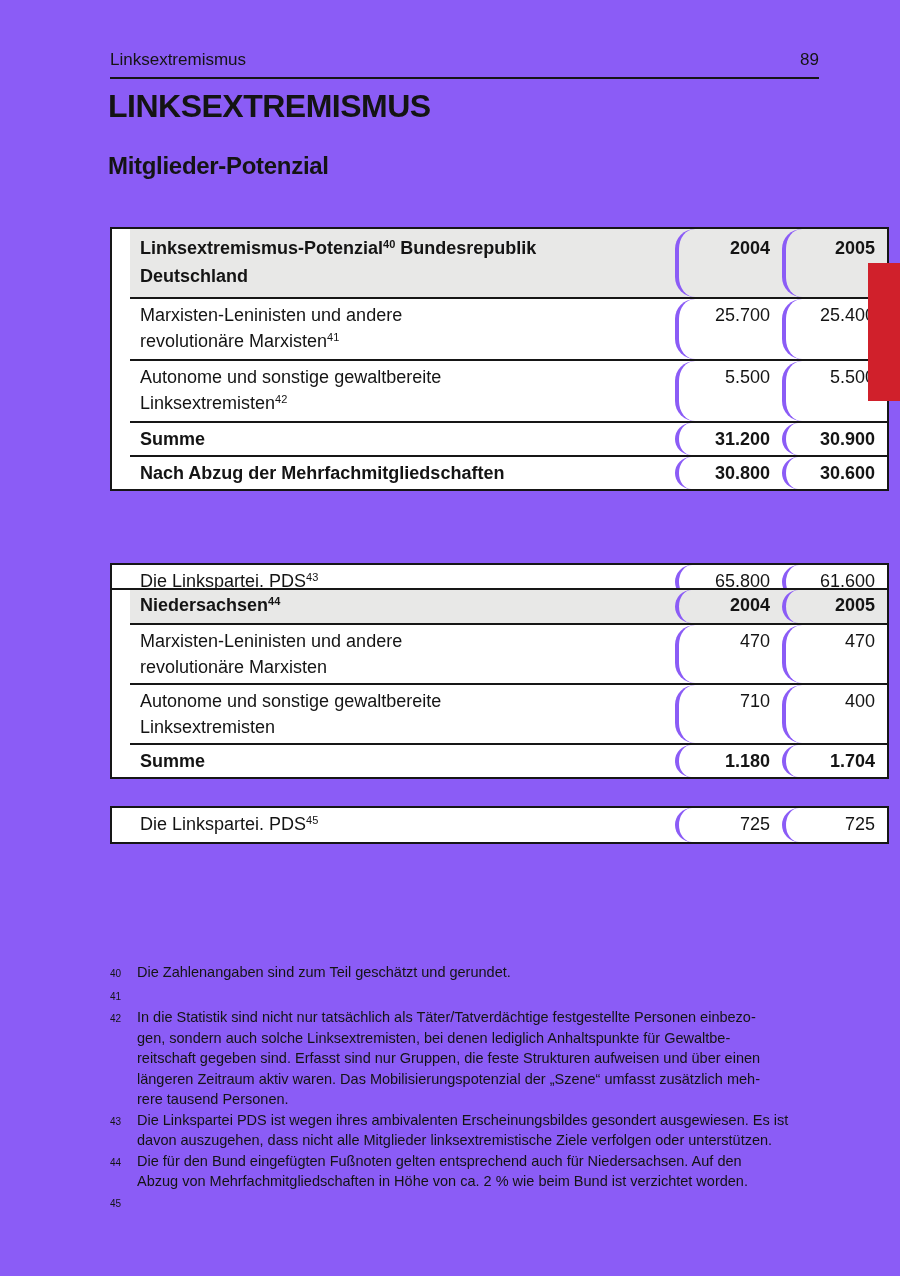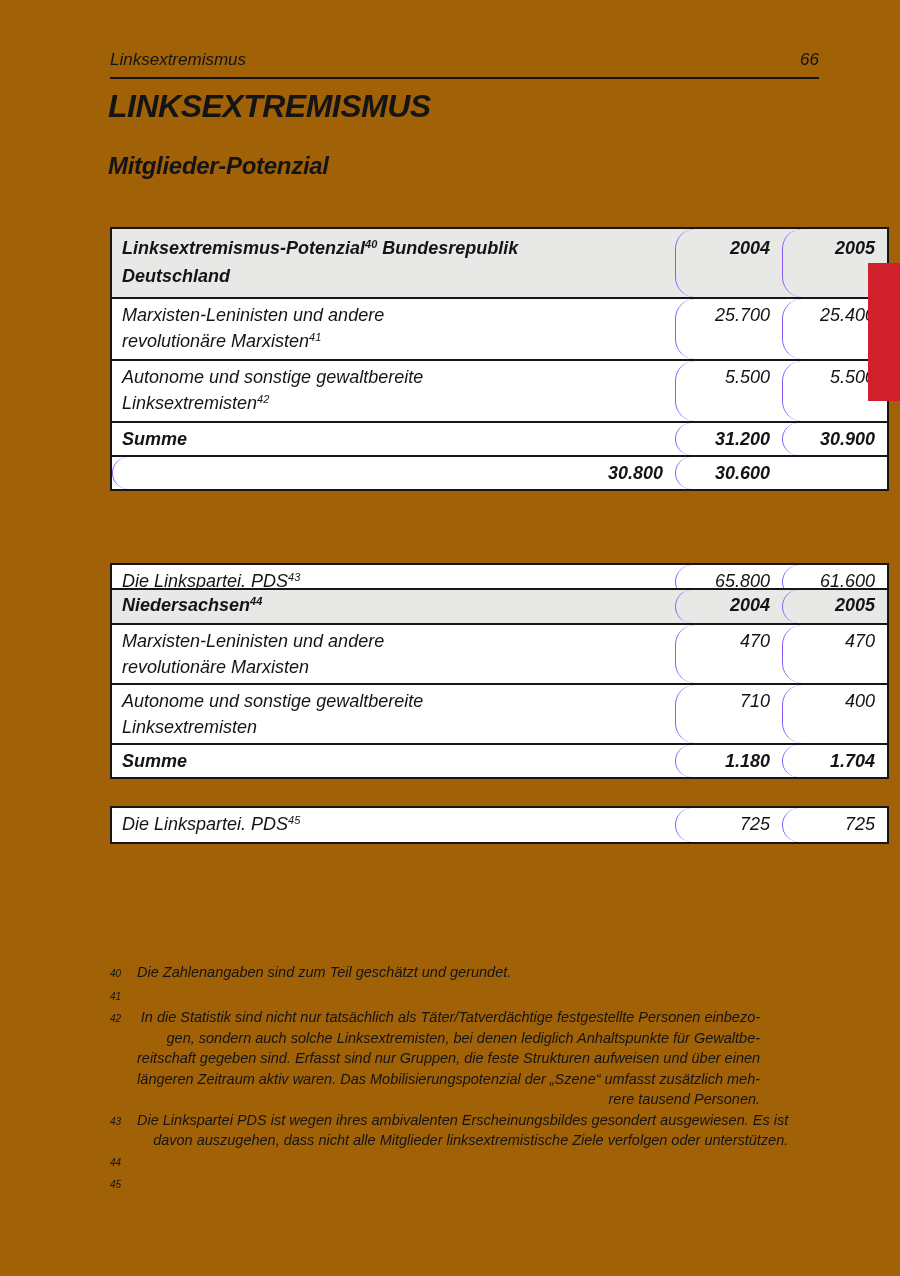--- a/index.html
+++ b/index.html
@@ -4,25 +4,24 @@
 <style>
   html, body {
     margin: 0;
     padding: 0;
     background: #ffffff;
   }
   .page {
     position: relative;
     width: 900px;
     height: 1276px;
-    background: #a16207;
+    background: #8b5cf6;
     font-family: "Liberation Sans", "DejaVu Sans", sans-serif;
     color: #141414;
     overflow: hidden;
-    font-style: italic;
   }
 
   
   .running-head {
     position: absolute;
     left: 110px;
     top: 50px;
     width: 709px;
     display: flex;
     justify-content: space-between;
@@ -53,30 +52,31 @@
   
   .tbl {
     position: absolute;
     left: 110px;
     width: 779px;
     border: 2px solid #161616;
     box-sizing: border-box;
     font-size: 18px;
     line-height: 26px;
     background: #fff;
+    padding-left: 18px;
   }
   .tr { display: grid; grid-template-columns: 1fr 107px 105px; }
   .tr + .tr { border-top: 2px solid #161616; }
   .td {
     padding: 3px 12px 3px 10px;
     box-sizing: border-box;
   }
   .td.num {
     text-align: right;
-    border-left: 1px solid #8b5cf6;
+    border-left: 4px solid #8b5cf6;
     white-space: nowrap;
     border-radius: 20px;
   }
   .thead { background: #e8e8e7; font-weight: bold; }
   .bold { font-weight: bold; }
   .label { white-space: pre-line; }
   .sup {
     font-size: 11px;
     position: relative;
     top: -6px;
@@ -119,30 +119,30 @@
     line-height: 20.5px;
   }
   .fn { display: flex; }
   .fnum {
     flex: none;
     width: 27px;
     font-size: 10px;
     padding-top: 2px;
     line-height: 20.5px;
   }
-  .ftext { white-space: pre; text-align: right; }
+  .ftext { white-space: pre; }
 </style>
 </head>
 <body>
 
 <div class="page">
 
   <div class="running-head">
     <span>Linksextremismus</span>
-    <span>66</span>
+    <span>89</span>
   </div>
 
   <div class="h1">LINKSEXTREMISMUS</div>
   <div class="h2">Mitglieder-Potenzial</div>
 
   <div class="tbl t1">
     <div class="tr thead">
       <div class="td label"><span>Linksextremismus-Potenzial</span><span class="sup">40</span><span> Bundesrepublik
 Deutschland</span></div>
       <div class="td num">2004</div>
@@ -159,20 +159,21 @@
 Linksextremisten</span><span class="sup">42</span></div>
       <div class="td num">5.500</div>
       <div class="td num">5.500</div>
     </div>
     <div class="tr rowsum bold">
       <div class="td label">Summe</div>
       <div class="td num">31.200</div>
       <div class="td num">30.900</div>
     </div>
     <div class="tr rowsum bold">
+      <div class="td label">Nach Abzug der Mehrfachmitgliedschaften</div>
       <div class="td num">30.800</div>
       <div class="td num">30.600</div>
     </div>
   </div>
 
   <div class="tbl t2">
     <div class="tr">
       <div class="td label"><span>Die Linkspartei. PDS</span><span class="sup">43</span></div>
       <div class="td num">65.800</div>
       <div class="td num">61.600</div>
@@ -230,19 +231,21 @@
 längeren Zeitraum aktiv waren. Das Mobilisierungspotenzial der „Szene“ umfasst zusätzlich meh-
 rere tausend Personen.</div>
     </div>
     <div class="fn">
       <span class="fnum">43</span>
       <div class="ftext">Die Linkspartei PDS ist wegen ihres ambivalenten Erscheinungsbildes gesondert ausgewiesen. Es ist
 davon auszugehen, dass nicht alle Mitglieder linksextremistische Ziele verfolgen oder unterstützen.</div>
     </div>
     <div class="fn">
       <span class="fnum">44</span>
+      <div class="ftext">Die für den Bund eingefügten Fußnoten gelten entsprechend auch für Niedersachsen. Auf den
+Abzug von Mehrfachmitgliedschaften in Höhe von ca. 2 % wie beim Bund ist verzichtet worden.</div>
     </div>
     <div class="fn">
       <span class="fnum">45</span>
     </div>
   </div>
 
 </div>
 
 </body></html>

